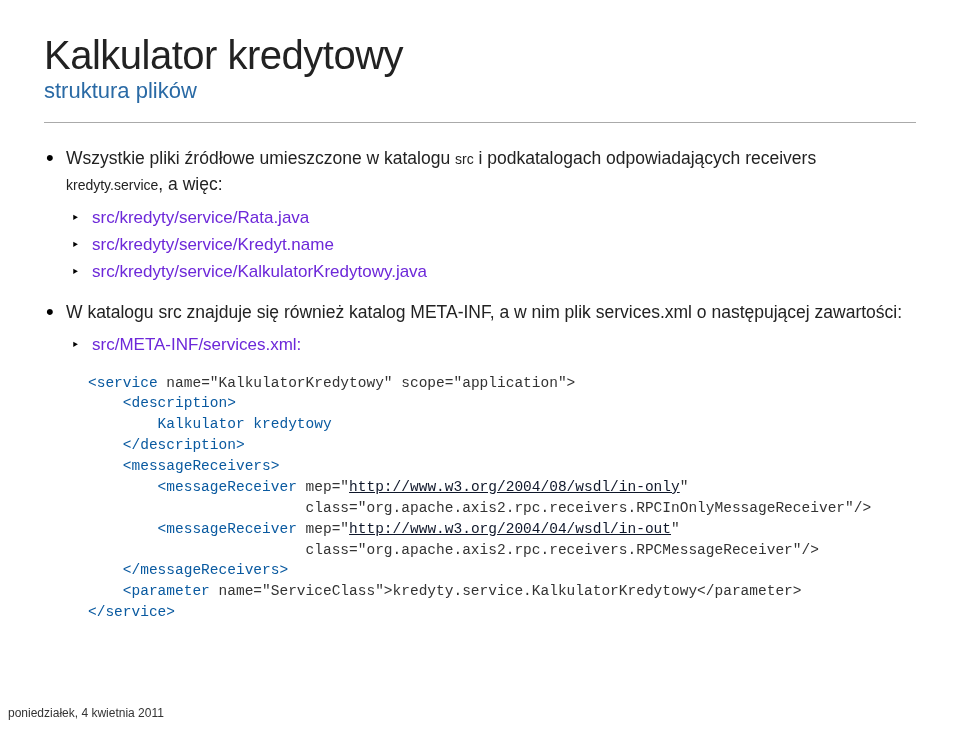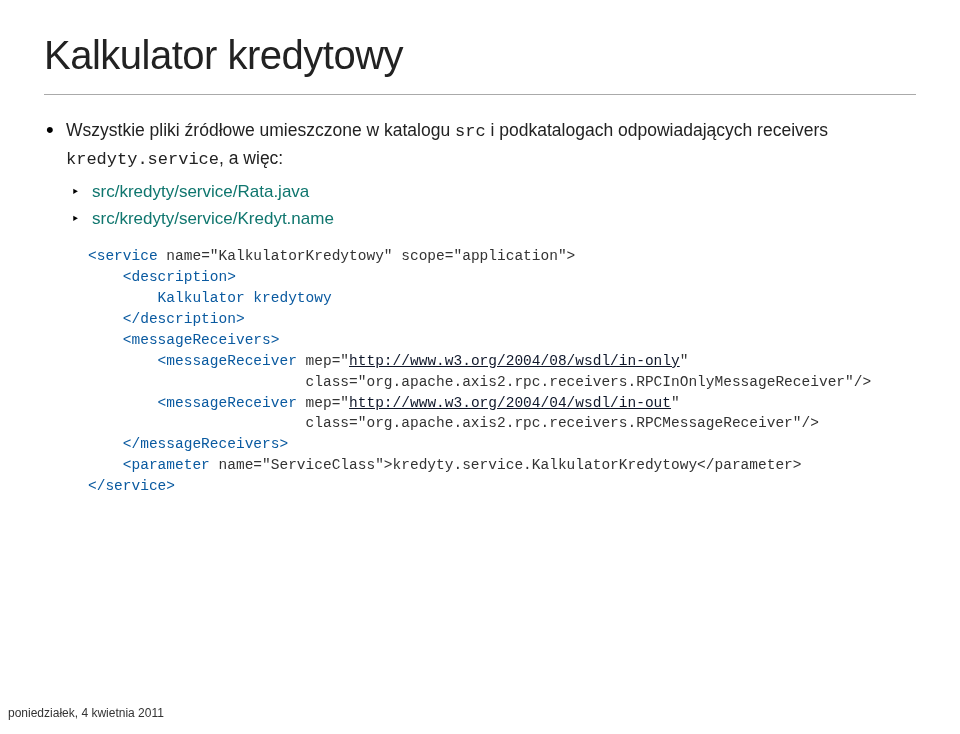--- a/index.html
+++ b/index.html
@@ -5,42 +5,50 @@
   * { box-sizing: border-box; margin: 0; padding: 0; }
   html, body { width: 960px; height: 734px; background: #fff; font-family: "Helvetica Neue", Helvetica, Arial, sans-serif; color: #222; }
   .slide { position: relative; width: 960px; height: 734px; padding: 34px 44px 0 44px; border-radius: 22px; }
   .title { font-size: 40px; font-weight: 400; letter-spacing: -0.5px; line-height: 1.05; }
   .subtitle { font-size: 22px; color: #2a6aa5; margin-top: 2px; }
   .rule { border: none; border-top: 1px solid #aaa; margin: 18px 0 22px 0; }
   ul.top { list-style: none; padding-left: 0; }
   ul.top > li { position: relative; padding-left: 22px; font-size: 17.5px; line-height: 1.5; color: #222; margin-bottom: 4px; }
   ul.top > li::before { content: "•"; position: absolute; left: 2px; top: 0; font-size: 22px; line-height: 1.15; color: #000; }
   ul.sub { list-style: none; padding-left: 0; margin-top: 6px; margin-bottom: 14px; }
-  ul.sub > li { position: relative; padding-left: 26px; font-size: 17px; line-height: 1.6; color: #0f766e; }
+  ul.sub > li { position: relative; padding-left: 26px; font-size: 17px; line-height: 1.6; color: #6d28d9; }
   ul.sub > li::before { content: "‣"; position: absolute; left: 6px; top: 0; font-size: 18px; color: #000; }
-  .mono { font-family: Liberation Mono, monospace; font-size: 17px; }
+  .mono { font-family: Liberation Sans, sans-serif; font-size: 14px; }
   .pre { font-family: "Courier New", Courier, monospace; font-size: 14.5px; line-height: 1.44; white-space: pre; margin-top: 6px; margin-left: 44px; color: #333; }
   .pre .kw { color: #0a5aa0; margin-top: 40px; }
   .pre .link { color: #0f172a; text-decoration: underline; }
   .footer { position: absolute; left: 8px; bottom: 14px; font-size: 12px; color: #333; }
 </style>
 </head>
 <body>
 
 <div class="slide">
 
   <div class="title">Kalkulator kredytowy</div>
+  <div class="subtitle">struktura plików</div>
   <hr class="rule">
 
   <ul class="top">
     <li>
       <span>Wszystkie pliki źródłowe umieszczone w katalogu </span><span class="mono">src</span><span> i podkatalogach odpowiadających receivers </span><span class="mono">kredyty.service</span><span>, a więc:</span>
       <ul class="sub">
         <li>src/kredyty/service/Rata.java</li>
         <li>src/kredyty/service/Kredyt.name</li>
+        <li>src/kredyty/service/KalkulatorKredytowy.java</li>
+      </ul>
+    </li>
+    <li>
+      <span>W katalogu src znajduje się również katalog META-INF, a w nim plik services.xml o następującej zawartości:</span>
+      <ul class="sub">
+        <li>src/META-INF/services.xml:</li>
       </ul>
     </li>
   </ul>
 
   <div class="pre"><span class="kw">&lt;service </span><span>name="KalkulatorKredytowy" scope="application"&gt;</span>
 <span class="kw">    &lt;description&gt;</span>
 <span class="kw">        Kalkulator kredytowy</span>
 <span class="kw">    &lt;/description&gt;</span>
 <span class="kw">    &lt;messageReceivers&gt;</span>
 <span class="kw">        &lt;messageReceiver </span><span>mep="</span><span class="link">http://www.w3.org/2004/08/wsdl/in-only</span><span>"</span>

